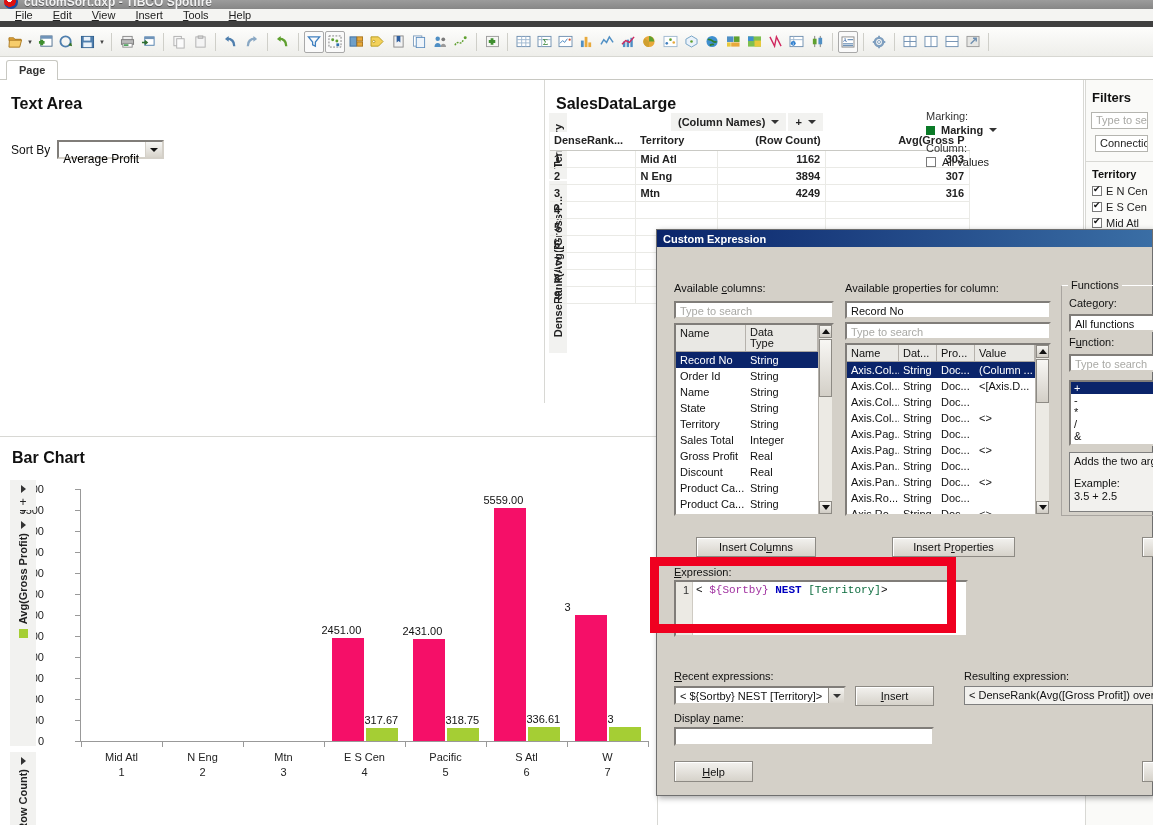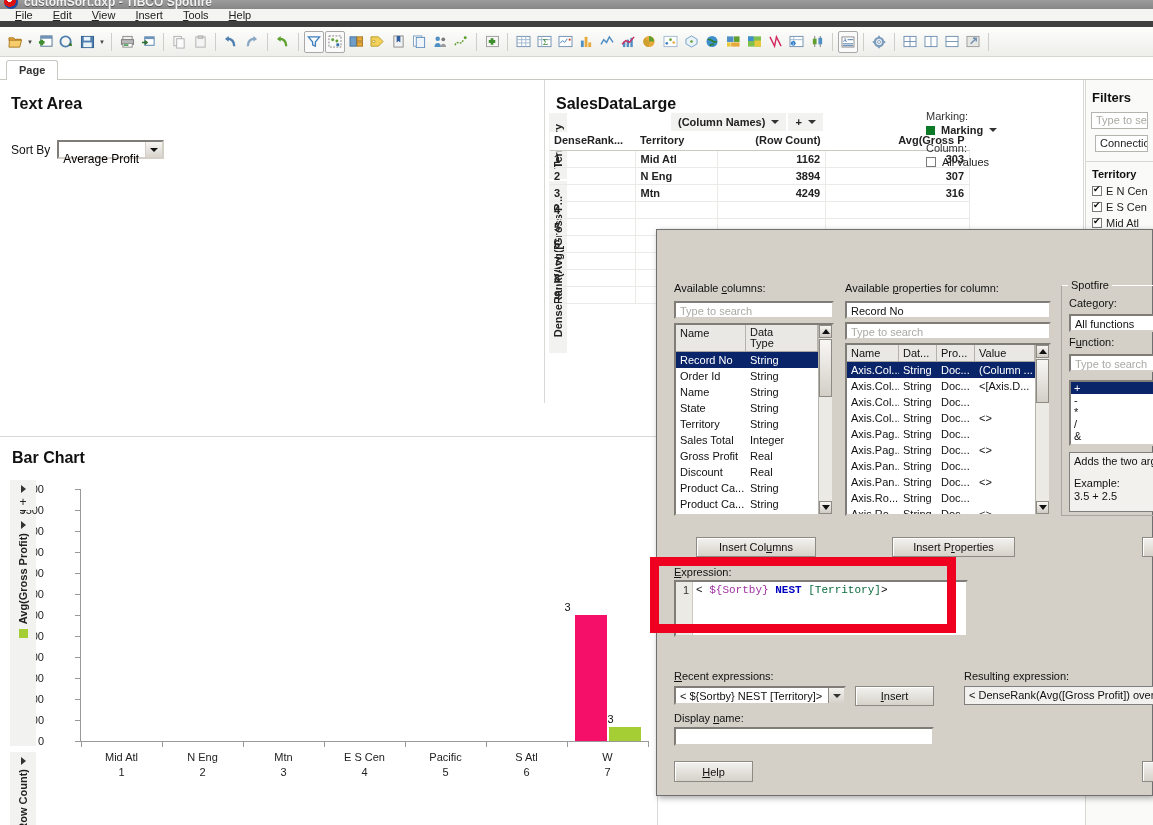--- a/index.html
+++ b/index.html
@@ -788,20 +788,38 @@
           <div class="ytick" style="top: 63px;"></div>
           <div class="ylab" style="top: 63px;">4500</div>
           <div class="ytick" style="top: 42px;"></div>
           <div class="ylab" style="top: 42px;">5000</div>
           <div class="ytick" style="top: 21px;"></div>
           <div class="ylab" style="top: 21px;">5500</div>
           <div class="ytick" style="top: 0px;"></div>
           <div class="ylab" style="top: 0px;">6000</div>
         </div>
       <div class="bars" id="bars">
+          <div class="grp" style="left: 243px; width: 81px;">
+            <div class="bar pink" style="left: 7.5px; width: 32px; height: 102.942px;"></div>
+            <div class="bar green" style="left: 41.5px; width: 32px; height: 13.3421px;"></div>
+            <div class="blabel" style="left: -3.5px; top: 135.058px;">2451.00</div>
+            <div class="blabel" style="left: 39.5px; top: 224.658px;">317.67</div>
+          </div>
+          <div class="grp" style="left: 324px; width: 81px;">
+            <div class="bar pink" style="left: 7.5px; width: 32px; height: 102.102px;"></div>
+            <div class="bar green" style="left: 41.5px; width: 32px; height: 13.3875px;"></div>
+            <div class="blabel" style="left: -3.5px; top: 135.898px;">2431.00</div>
+            <div class="blabel" style="left: 39.5px; top: 224.613px;">318.75</div>
+          </div>
+          <div class="grp" style="left: 405px; width: 81px;">
+            <div class="bar pink" style="left: 7.5px; width: 32px; height: 233.478px;"></div>
+            <div class="bar green" style="left: 41.5px; width: 32px; height: 14.1376px;"></div>
+            <div class="blabel" style="left: -3.5px; top: 4.522px;">5559.00</div>
+            <div class="blabel" style="left: 39.5px; top: 223.862px;">336.61</div>
+          </div>
           <div class="grp" style="left: 486px; width: 81px;">
             <div class="bar pink" style="left: 7.5px; width: 32px; height: 126px;"></div>
             <div class="bar green" style="left: 41.5px; width: 32px; height: 14.28px;"></div>
             <div class="blabel" style="left: -3.5px; top: 112px;">3</div>
             <div class="blabel" style="left: 39.5px; top: 223.72px;">3</div>
           </div>
         </div>
       <div id="xcats">
           <div class="xcat" style="left: 37px; width: 81px;"><span>Mid Atl</span><span class="xc2">1</span></div>
           <div class="xtick" style="left: 37px;"></div>
@@ -840,20 +858,23 @@
     <div class="axsel" style="height:110px;">
       <span class="ax-car"></span>
       <span class="ax-lbl">(Row Count)</span>
 
     </div>
   </div>
 
 </div>
 
 <div id="dialog">
+  <div id="dlg-title">
+    <span>Custom Expression</span>
+  </div>
 
   <span class="dlbl" style="left:17px; top:52px;">
     Available <u>c</u>olumns:
   </span>
   <div class="tfield ph" style="left:17px; top:71px; width:160px; height:18px;">Type to search</div>
   <div class="listbox" style="left:17px; top:93px; width:160px; height:193px;">
     <div class="lhead">
       <div style="width:70px;height:26px;">Name</div>
       <div style="width:72px;height:26px;line-height:11px;">Data<br>Type</div>
     </div>
@@ -993,21 +1014,21 @@
           <span class="sarrow-up"></span>
         </div>
       <div class="thumb" style="top:14px;height:44px;"></div>
       <div class="sbtn bot">
           <span class="sarrow-dn"></span>
         </div>
     </div>
   </div>
 
   <div class="gbox" style="left:404px; top:55px; width:110px; height:231px;">
-    <span class="gbox-legend">Spotfire</span>
+    <span class="gbox-legend">Functions</span>
   </div>
   <span class="dlbl" style="left:412px; top:67px;">Cate<u>g</u>ory:</span>
   <div class="tfield" style="left:412px; top:84px; width:96px; height:18px;">All functions</div>
   <span class="dlbl" style="left:412px; top:106px;">F<u>u</u>nction:</span>
   <div class="tfield ph" style="left:412px; top:124px; width:96px; height:18px;">Type to search</div>
   <div class="listbox" style="left:412px; top:150px; width:96px; height:66px;">
     <div id="func-body">
         <div class="func-row sel">+</div>
         <div class="func-row">-</div>
         <div class="func-row">*</div>

